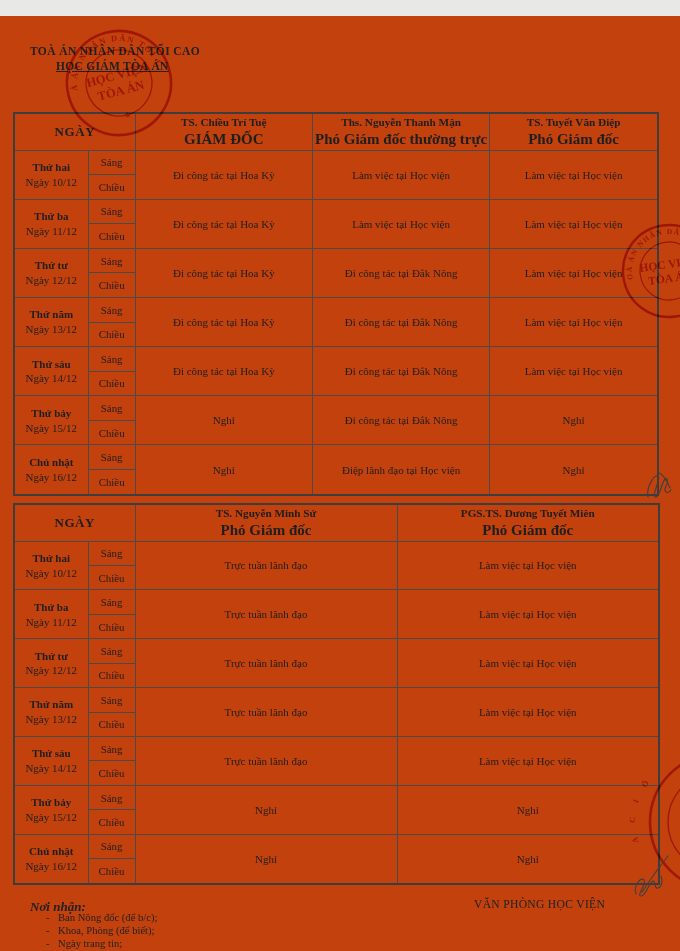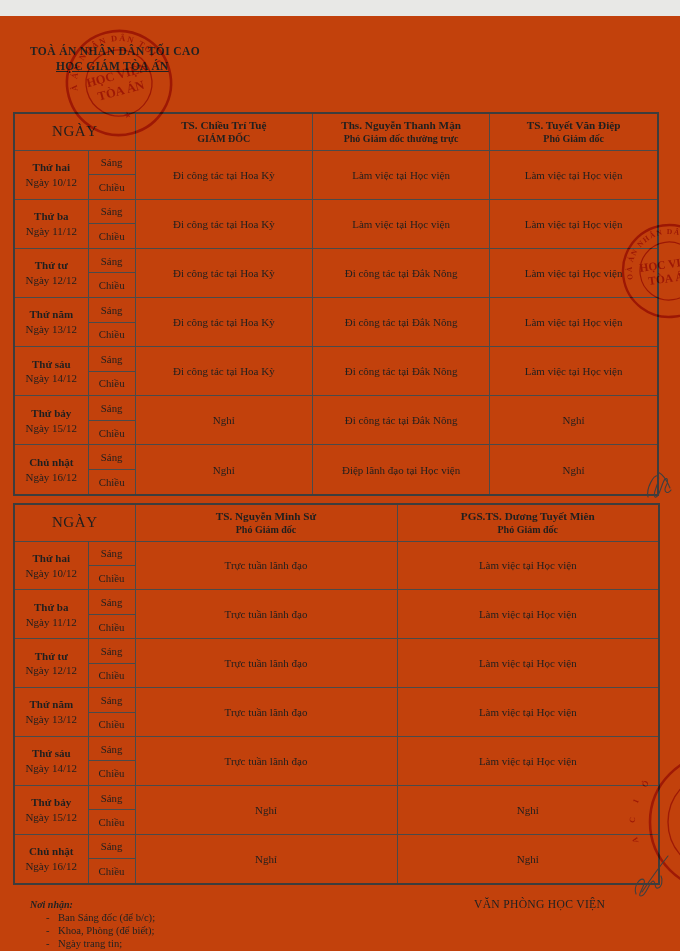--- a/index.html
+++ b/index.html
@@ -19,29 +19,29 @@
     position:absolute;left:13px;width:646px;border-collapse:collapse;table-layout:fixed;
     border:2px solid #3d3d3d;font-size:11px;color:#1f1f1f;
   }
   table.t1{top:96px;height:384px;}
   table.t2{top:487px;height:382px;}
   .sched th,.sched td{border:1px solid #4a4a4a;padding:0 2px;text-align:center;vertical-align:middle;}
   .sched thead tr{height:37px;}
   .c-day{width:74px;} .c-sess{width:47px;}
   .t1 .c-p{width:177px;} .t1 .c-p3{width:168px;}
   .t2 .c-p{width:262px;}
-  .day-h{font-weight:normal;font-size:15px;letter-spacing:.6px;}
+  .day-h{font-weight:bold;font-size:13px;letter-spacing:.6px;}
   .pname{font-weight:bold;font-size:11.2px;line-height:1.3;}
-  .prole{font-weight:bold;font-size:10px;line-height:1.25;}
+  .prole{font-weight:bold;font-size:15px;line-height:1.25;}
   .dayname{font-weight:bold;line-height:1.35;text-align:center;}
   .daydate{line-height:1.3;}
   .sess{font-size:10.8px;}
   .entry{font-size:11px;}
   
-  .noinhan{position:absolute;left:30px;top:883px;font-size:10px;font-weight:bold;font-style:italic;}
+  .noinhan{position:absolute;left:30px;top:883px;font-size:13px;font-weight:bold;font-style:italic;}
   .recips{position:absolute;left:46px;top:896px;margin:0;padding:0;list-style:none;font-size:10.6px;line-height:12.8px;}
   .recips li::before{content:"-";display:inline-block;width:12px;}
   .office{position:absolute;left:474px;top:882px;font-size:11.6px;font-weight:normal;letter-spacing:.3px;}
   
   .stamp{position:absolute;mix-blend-mode:multiply;}
   .sig{position:absolute;}
 </style>
 </head>
 <body>
 
@@ -273,21 +273,21 @@
           <td class="entry" rowspan="2">Nghỉ</td>
         </tr>
         <tr class="sub-bot">
           <td class="sess">Chiều</td>
         </tr>
       </tbody>
     </table>
 
   <div class="noinhan">Nơi nhận:</div>
   <ul class="recips">
-    <li>Ban Sáng đốc (để b/c);</li>
+    <li>Ban Nông đốc (để b/c);</li>
     <li>Khoa, Phòng (để biết);</li>
     <li>Ngày trang tin;</li>
     <li>Lưu VT.</li>
   </ul>
   <div class="office">VĂN PHÒNG HỌC VIỆN</div>
 
   <svg class="stamp" style="left:60px;top:8px;" width="118" height="118" viewBox="0 0 118 118" opacity="0.82">
     <g transform="rotate(-15 59 59)" fill="none" stroke="#c63a2c">
       <circle cx="59" cy="59" r="52" stroke-width="2.6"></circle>
       <circle cx="59" cy="59" r="33" stroke-width="1.3"></circle>

